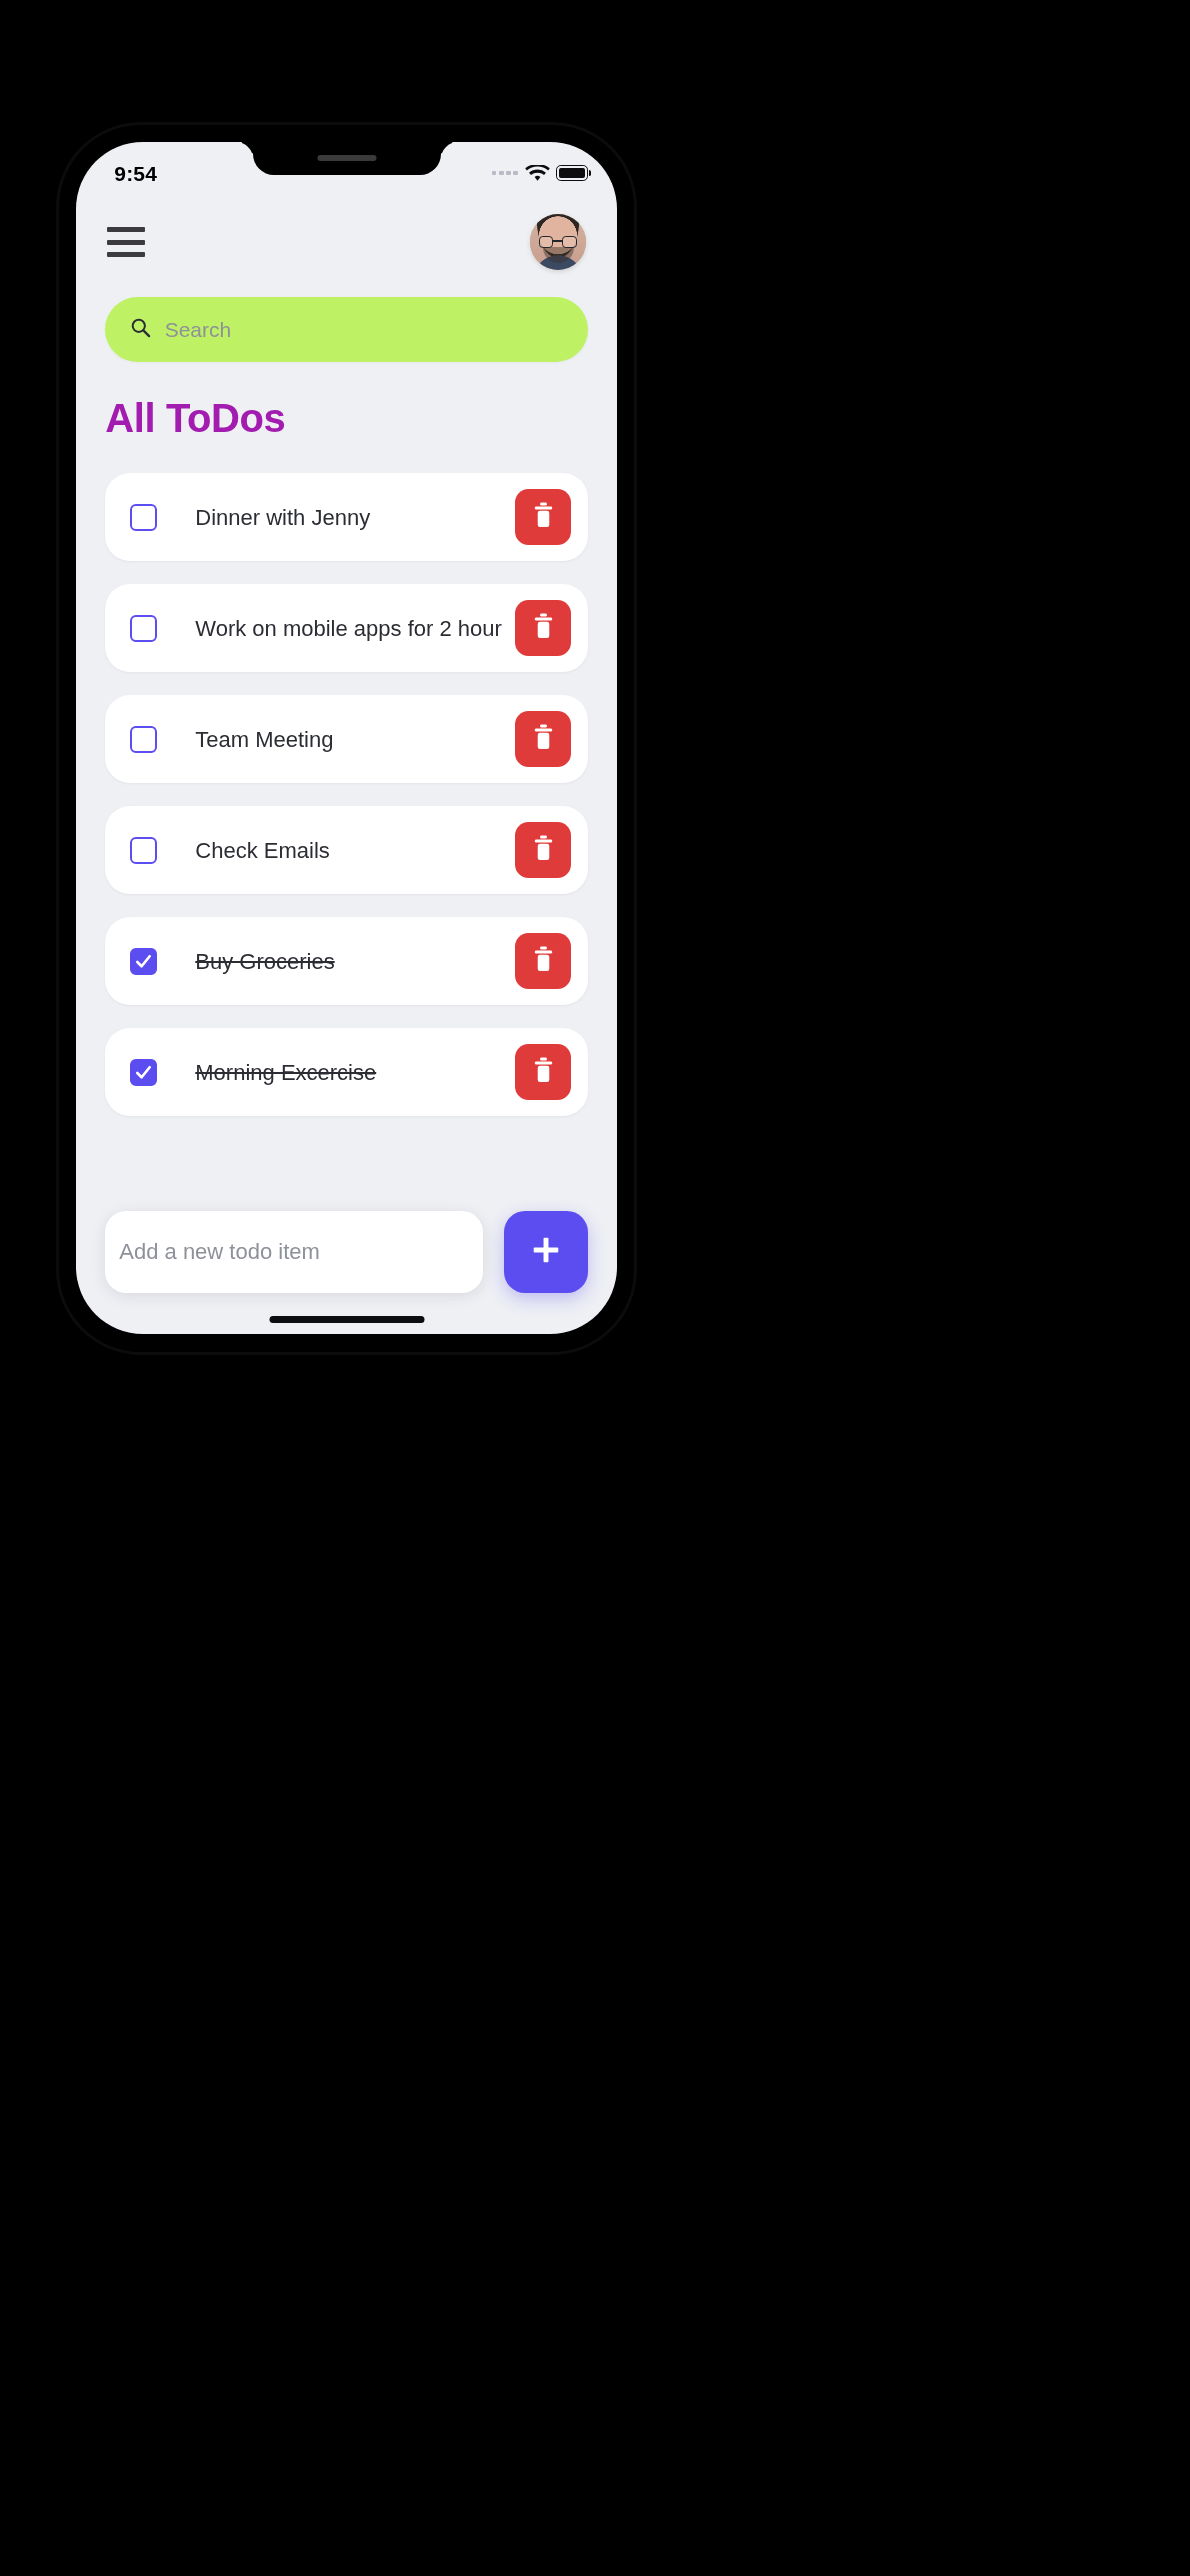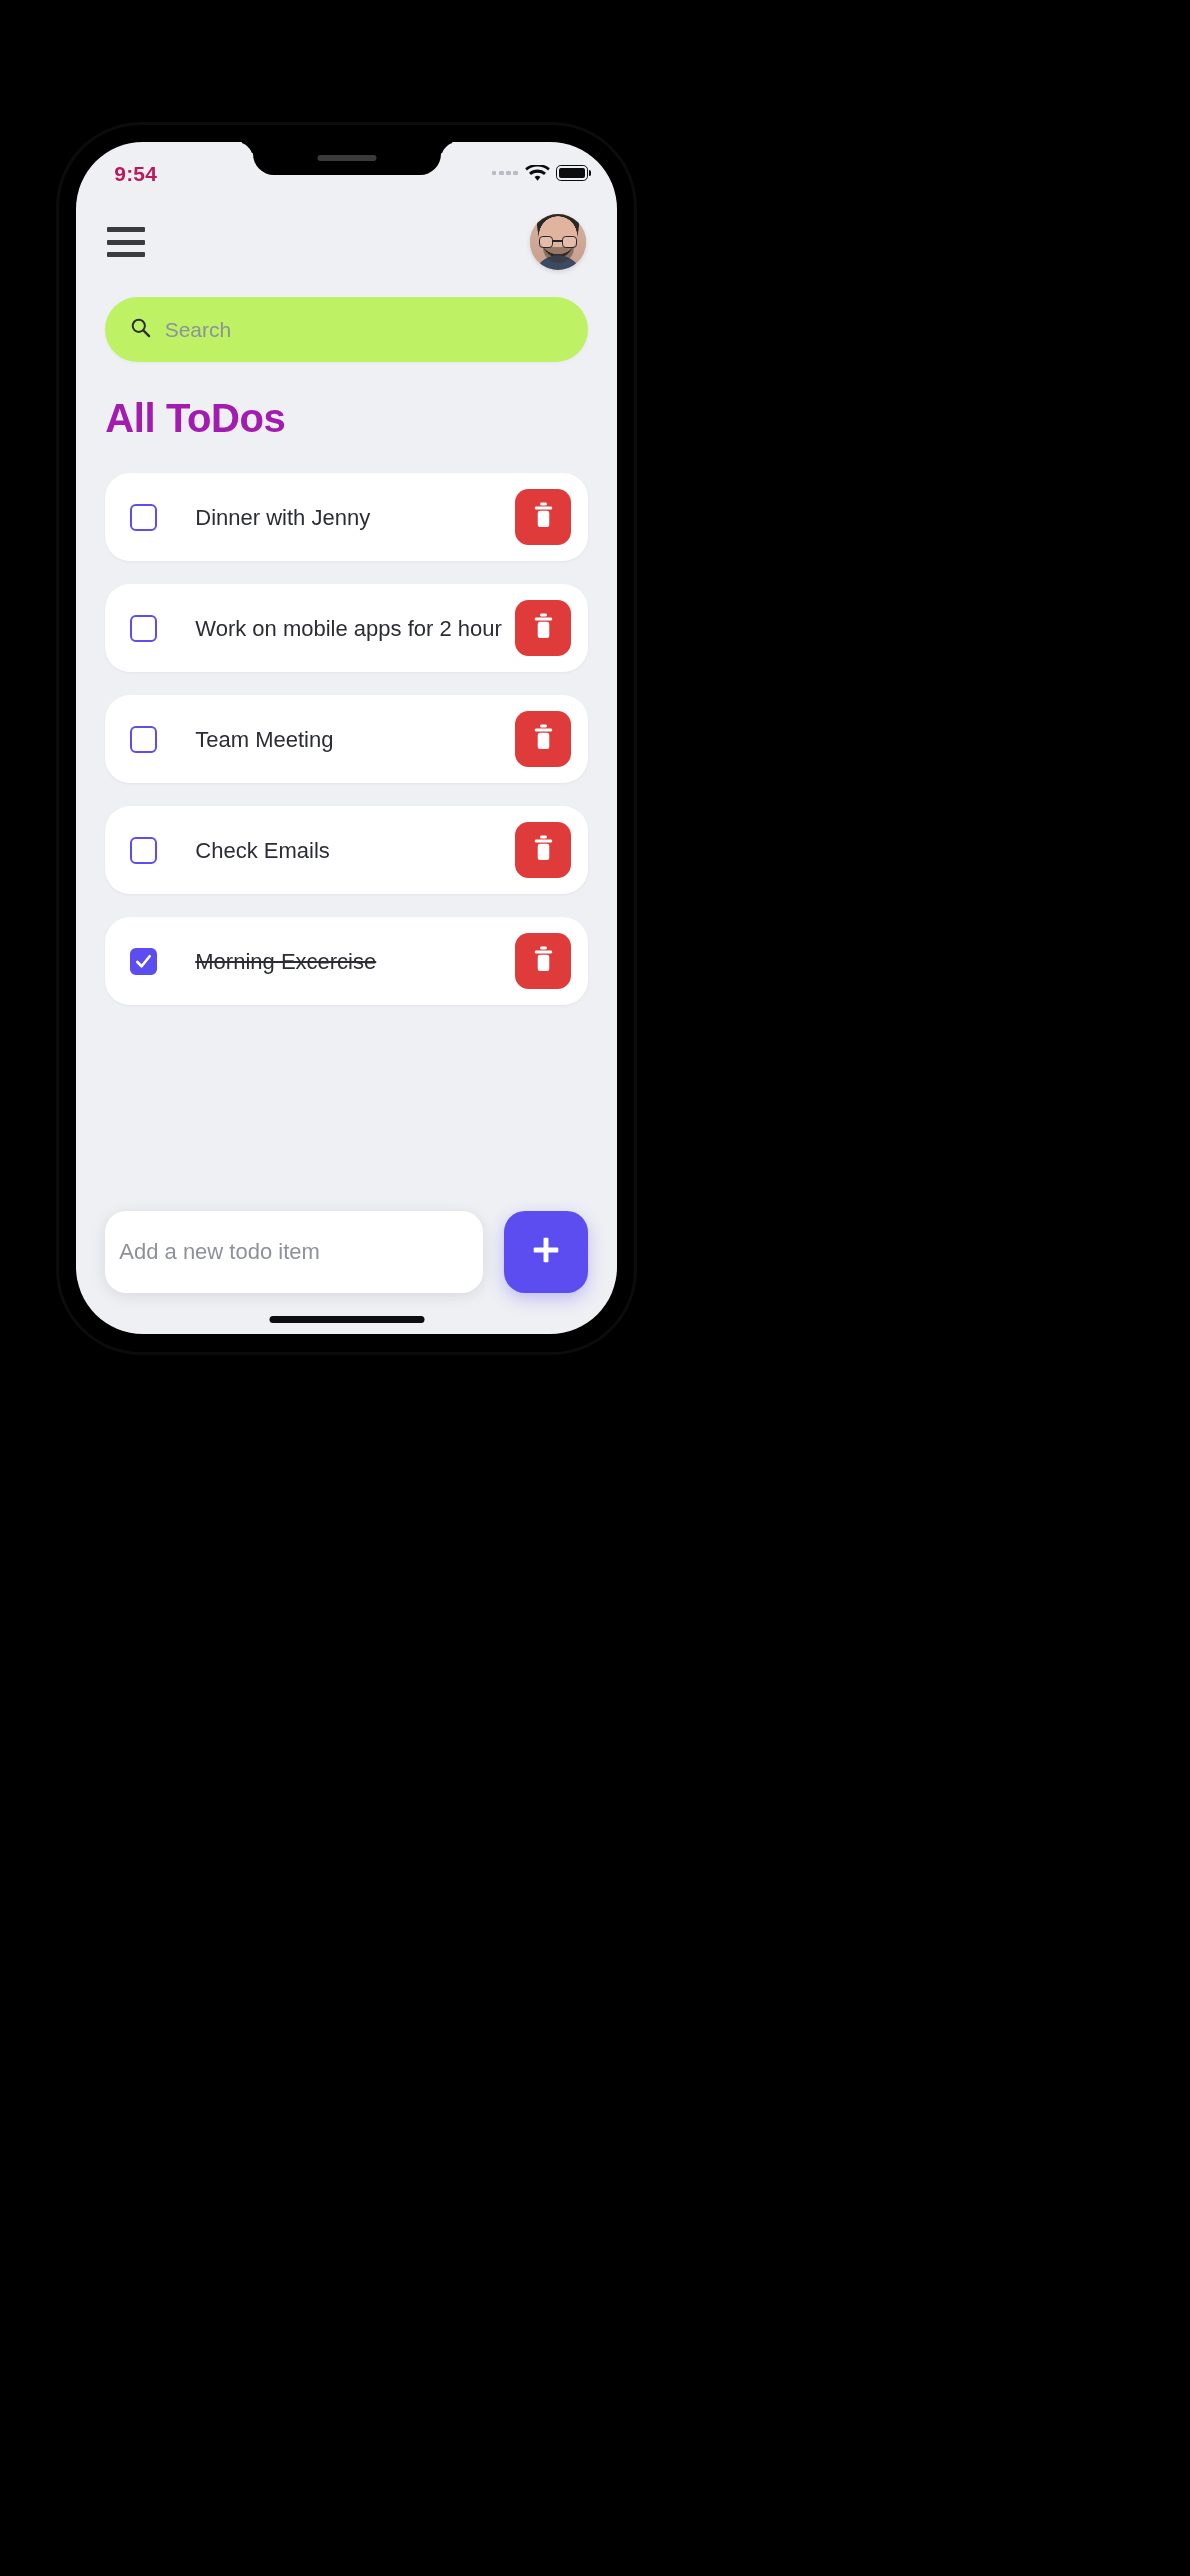--- a/index.html
+++ b/index.html
@@ -84,21 +84,21 @@
     left: 0; top: 0;
     width: 100%; height: 50px;
     display: flex; align-items: center;
     justify-content: space-between;
     padding: 11.5px 29px 0 38px;
     z-index: 30;
   }
   #clock {
     font-size: 21px;
     font-weight: 700;
-    color: #be185d;
+    color: #000000;
     letter-spacing: 0.2px;
     line-height: 1;
   }
   #status-right {
     display: flex; align-items: center; gap: 6.7px;
   }
   #signal-dots { display: flex; gap: 2.4px; align-items: flex-end; }
   #signal-dots i {
     display: block;
     width: 4.8px; height: 4.8px;
@@ -443,20 +443,35 @@
                     <rect x="7" y="10" width="12" height="17" rx="2.4" fill="#ffffff"></rect>
                   </svg></span>
               </button>
             </div>
             <div class="todo-card">
               <div class="cb checked">
                 <svg width="19" height="19" viewBox="0 0 20 20">
                   <polyline points="3.5,10.5 8,15 16.5,4.5" fill="none" stroke="#ffffff" stroke-width="2.8" stroke-linecap="round" stroke-linejoin="round"></polyline>
                 </svg>
               </div>
+              <div class="todo-text done">Buy Groceries</div>
+              <button class="del-btn">
+                <span><svg width="25" height="29" viewBox="0 0 26 30">
+                    <rect x="9.5" y="1.5" width="7" height="3.2" rx="1.3" fill="#ffffff"></rect>
+                    <rect x="4" y="5.6" width="18" height="3.2" rx="1.4" fill="#ffffff"></rect>
+                    <rect x="7" y="10" width="12" height="17" rx="2.4" fill="#ffffff"></rect>
+                  </svg></span>
+              </button>
+            </div>
+            <div class="todo-card">
+              <div class="cb checked">
+                <svg width="19" height="19" viewBox="0 0 20 20">
+                  <polyline points="3.5,10.5 8,15 16.5,4.5" fill="none" stroke="#ffffff" stroke-width="2.8" stroke-linecap="round" stroke-linejoin="round"></polyline>
+                </svg>
+              </div>
               <div class="todo-text done">Morning Excercise</div>
               <button class="del-btn">
                 <span><svg width="25" height="29" viewBox="0 0 26 30">
                     <rect x="9.5" y="1.5" width="7" height="3.2" rx="1.3" fill="#ffffff"></rect>
                     <rect x="4" y="5.6" width="18" height="3.2" rx="1.4" fill="#ffffff"></rect>
                     <rect x="7" y="10" width="12" height="17" rx="2.4" fill="#ffffff"></rect>
                   </svg></span>
               </button>
             </div>
           </div>

